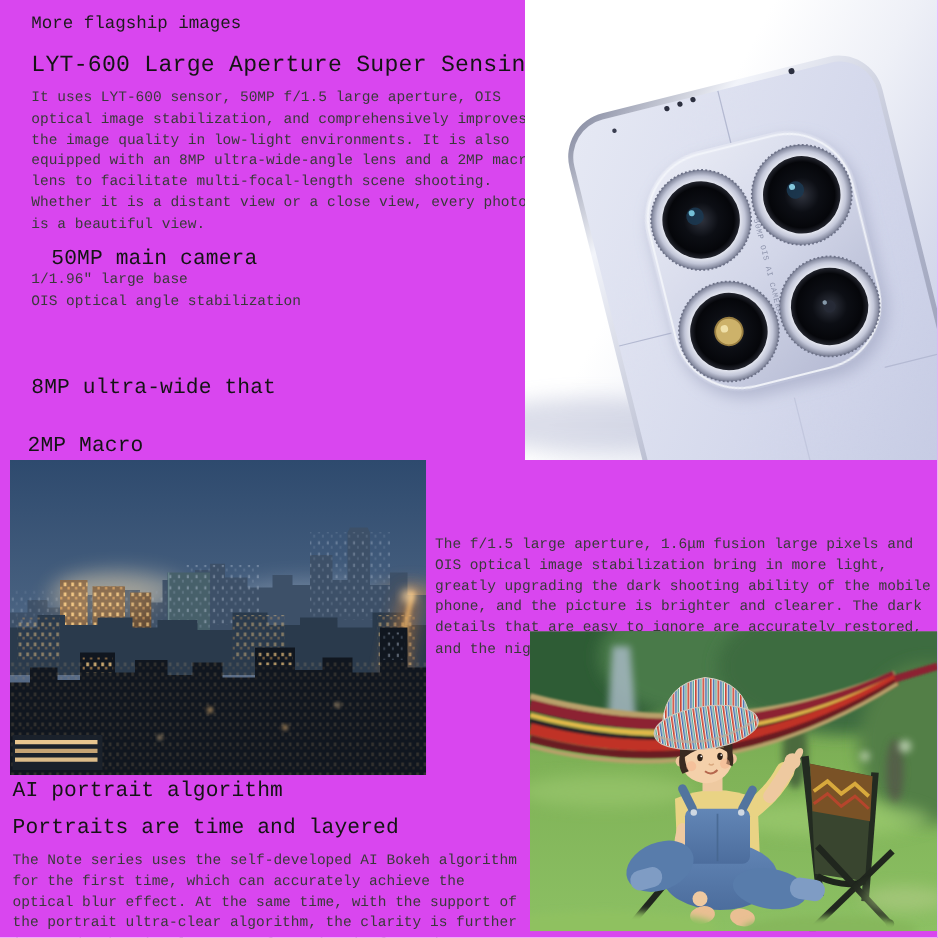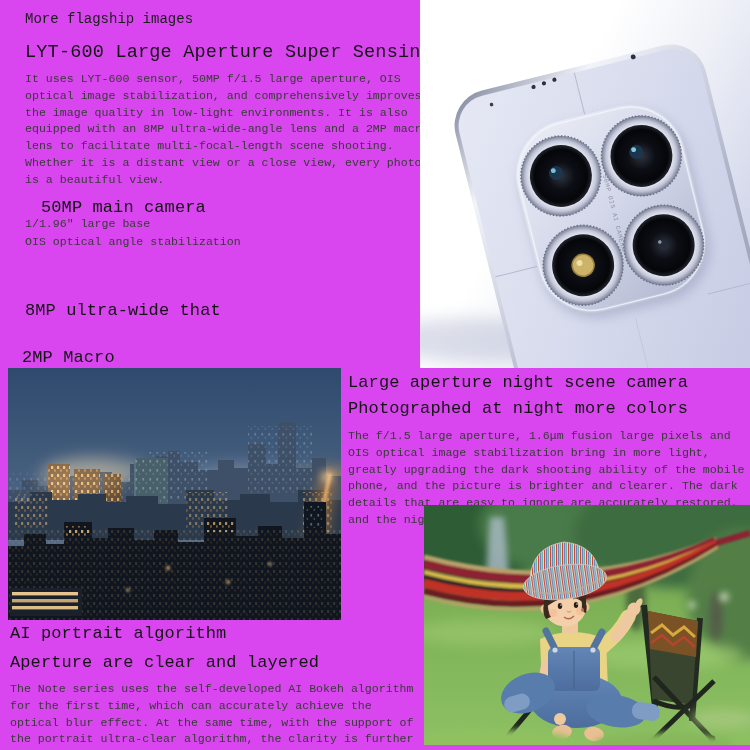--- a/index.html
+++ b/index.html
@@ -225,24 +225,20 @@
         <rect x="4" y="231" width="66" height="3.4" fill="#ffcf8c" opacity="0.75"></rect>
         <rect x="4" y="238" width="66" height="3.4" fill="#ffd79a" opacity="0.85"></rect>
         <circle cx="160" cy="200" r="2" fill="#ffc87e" opacity="0.9" filter="url(#nb2)"></circle>
         <circle cx="220" cy="214" r="2" fill="#ffc87e" opacity="0.8" filter="url(#nb2)"></circle>
         <circle cx="120" cy="222" r="1.8" fill="#ffd9a0" opacity="0.8" filter="url(#nb2)"></circle>
         <circle cx="262" cy="196" r="1.8" fill="#ffd9a0" opacity="0.8" filter="url(#nb2)"></circle>
       </g>
     </svg>
   </div>
 
-  <div class="abs h2" style="left:348px;top:370px;line-height:26px;">
-    <div>Large aperture night scene camera</div>
-    <div>Photographed at night more colors</div>
-  </div>
   <p class="abs body-text" style="left:348px;top:428px;width:400px;margin:0;">The f/1.5 large aperture, 1.6μm fusion large pixels and OIS optical image stabilization bring in more light, greatly upgrading the dark shooting ability of the mobile phone, and the picture is brighter and clearer. The dark details that are easy to ignore are accurately restored, and the night is also presented movingly.</p>
 
   <div class="abs figure" style="left:424px;top:505px;width:326px;height:240px;">
     <svg width="326" height="240" viewBox="0 0 326 240">
       <defs>
         <linearGradient id="grassG" x1="0" y1="0" x2="0" y2="1">
           <stop offset="0" stop-color="#6d9c4e"></stop>
             <stop offset="0.45" stop-color="#7fb257"></stop>
             <stop offset="1" stop-color="#8cc063"></stop>
         </linearGradient>
@@ -367,16 +363,16 @@
         </g>
       </g>
 
       <ellipse cx="60" cy="236" rx="90" ry="12" fill="#8fc161" filter="url(#cb3)"></ellipse>
       <ellipse cx="300" cy="214" rx="34" ry="10" fill="#a8c87e" opacity="0.8" filter="url(#cb6)"></ellipse>
       <ellipse cx="240" cy="238" rx="70" ry="10" fill="#86b75c" filter="url(#cb3)"></ellipse>
     </svg>
   </div>
 
   <div class="abs h2" style="left:10px;top:624px;">AI portrait algorithm</div>
-  <div class="abs h2" style="left:10px;top:653px;">Aperture are clear and layered</div>
+  <div class="abs h2" style="left:10px;top:653px;">Portraits are time and layered</div>
   <p class="abs body-text" style="left:10px;top:681px;width:414px;margin:0;">The Note series uses the self-developed AI Bokeh algorithm for the first time, which can accurately achieve the optical blur effect. At the same time, with the support of the portrait ultra-clear algorithm, the clarity is further improved. The visual center of gravity is focused at a glance, and the close-up is more textured.</p>
 
 </div>
 
 </body></html>

